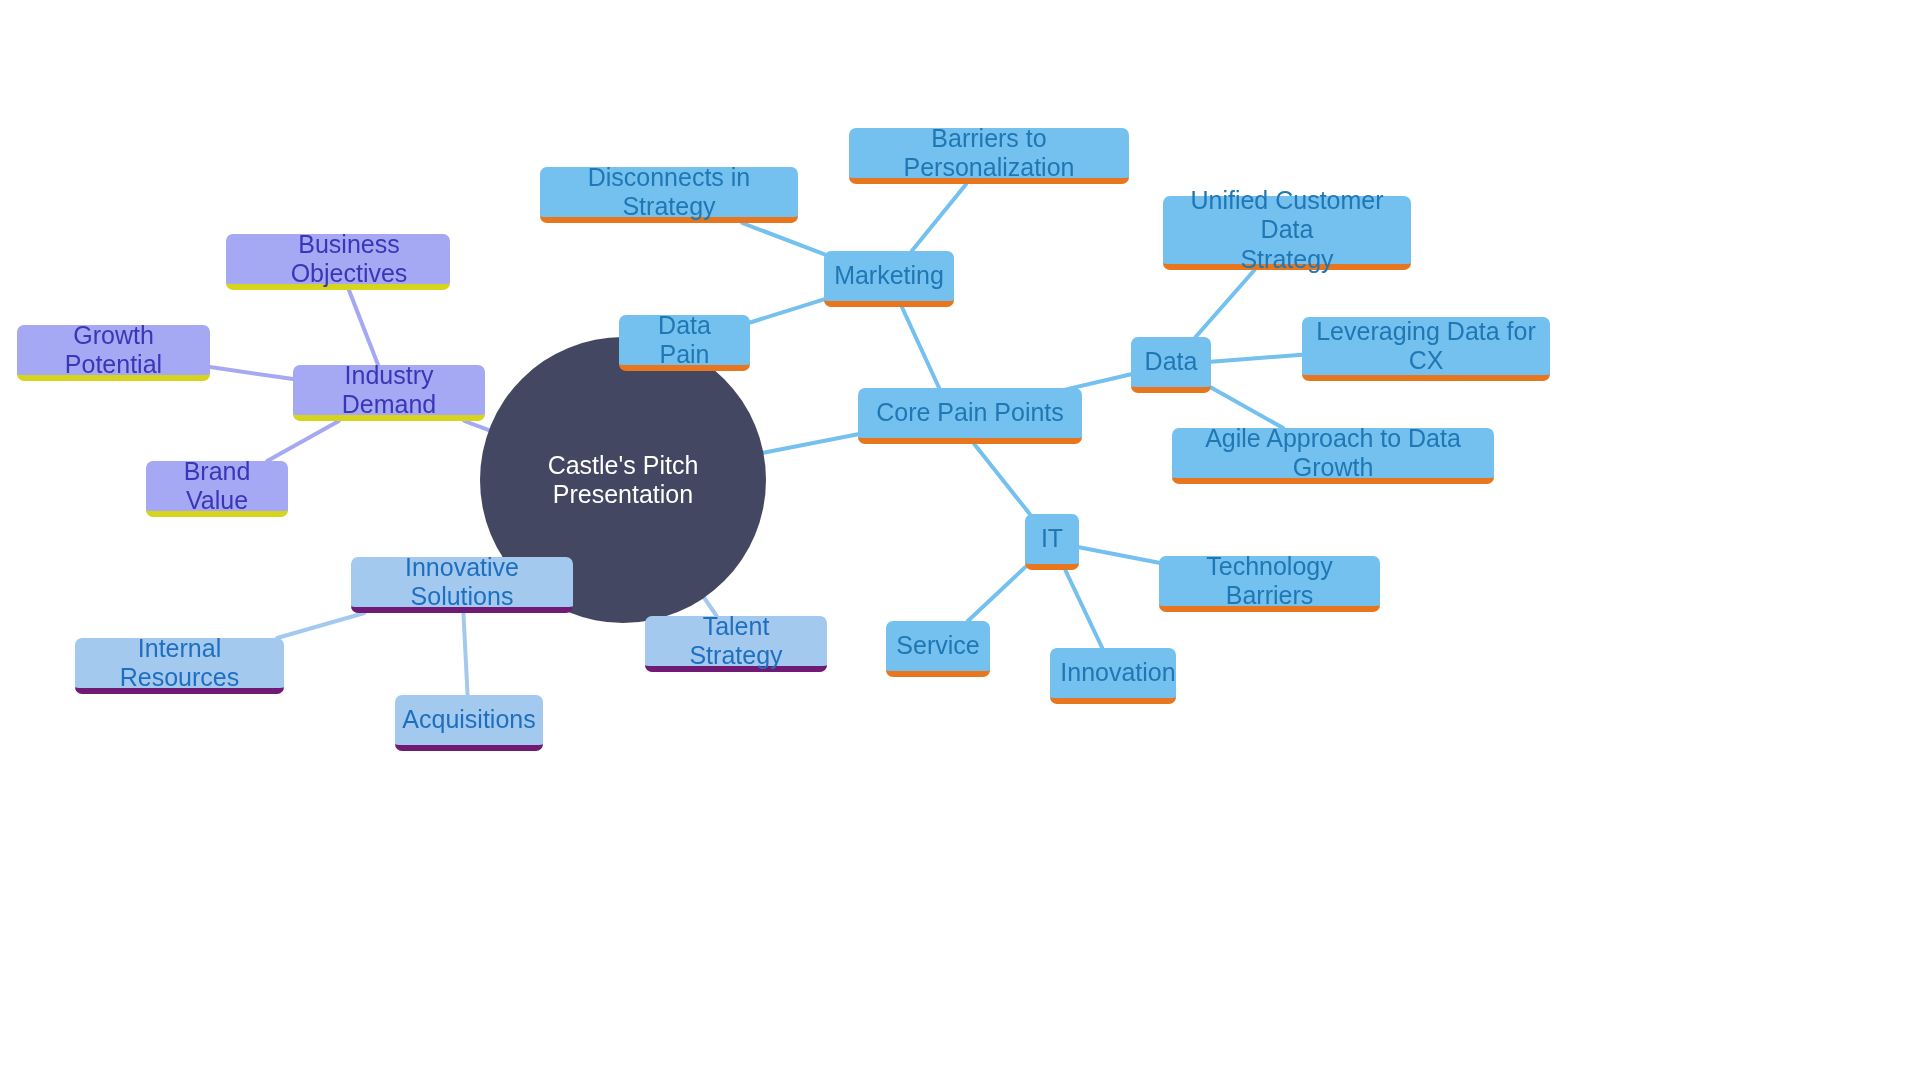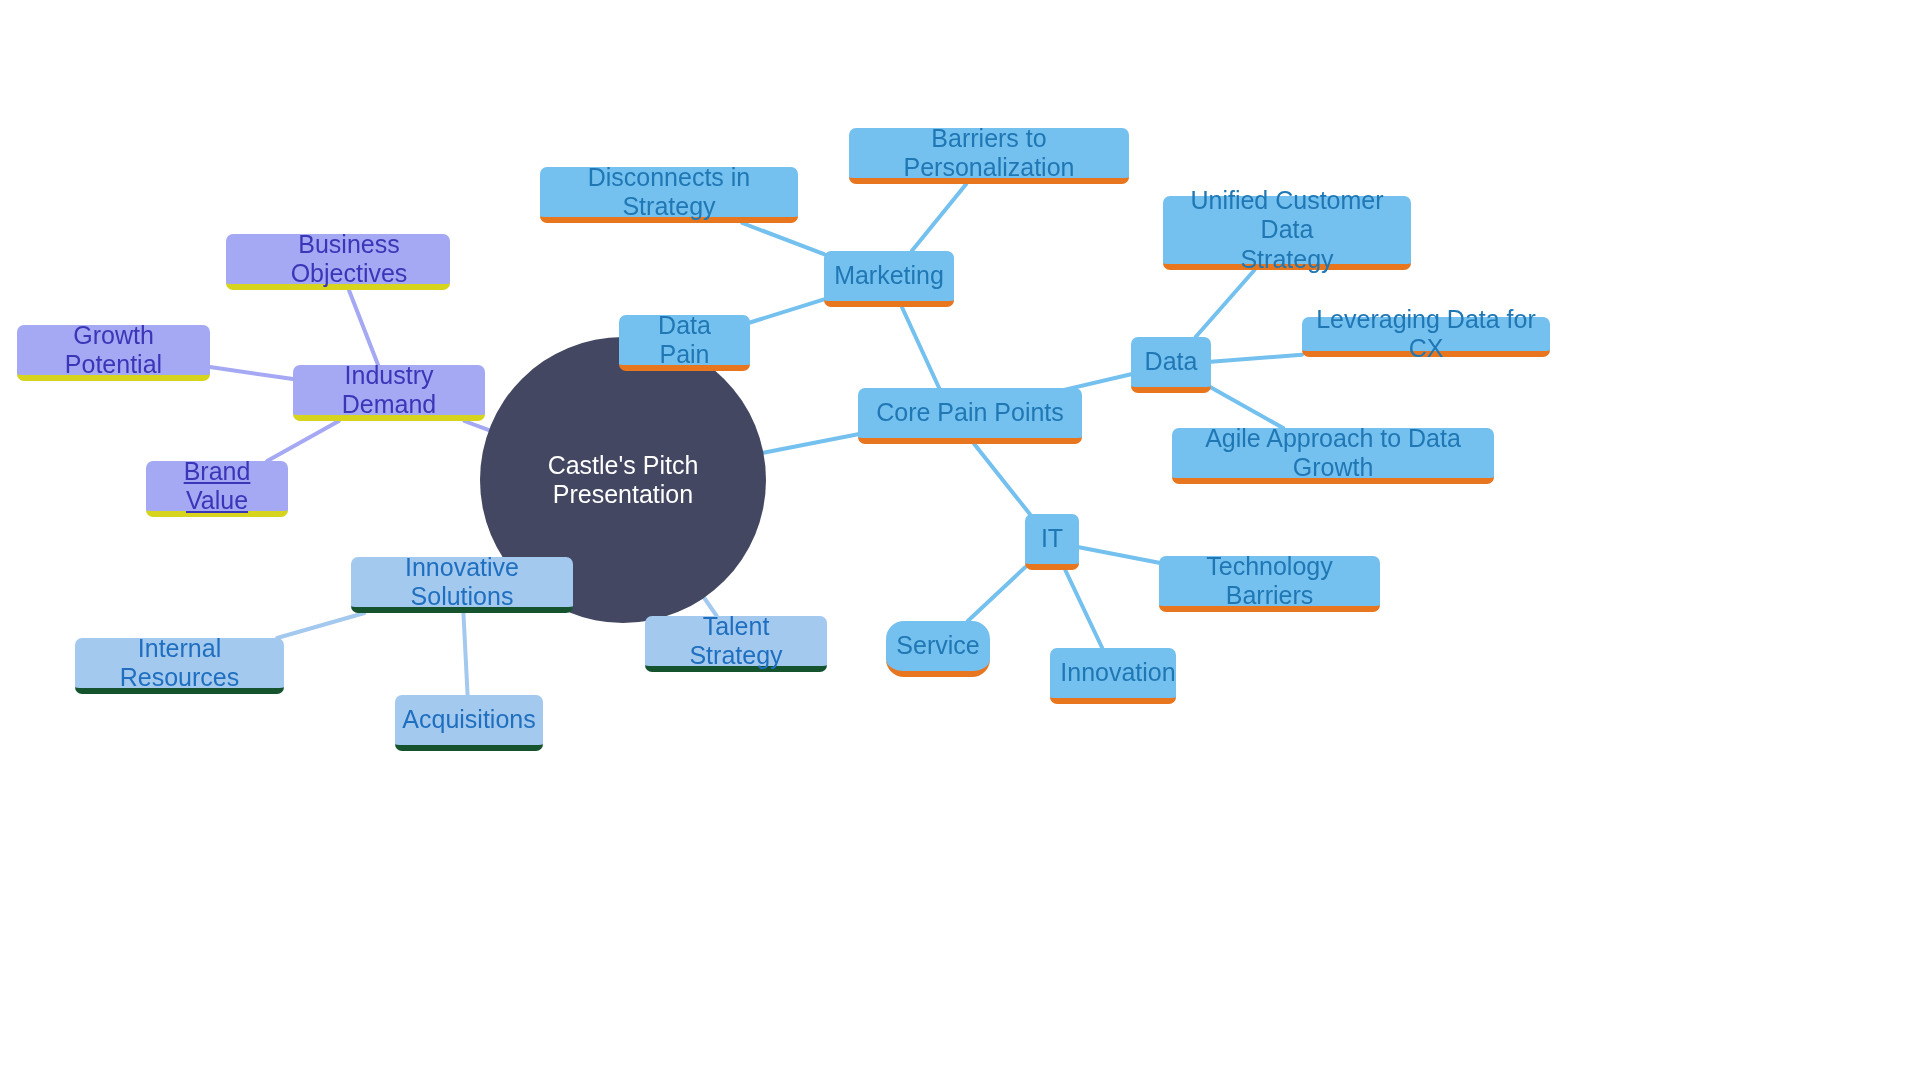--- a/index.html
+++ b/index.html
@@ -42,21 +42,21 @@
   }
   .node-blue {
     background: #74c0ef;
     color: #1f77b4;
     border-bottom: 6px solid #e8761f;
     font-size: 25px;
   }
   .node-lightblue {
     background: #a4c9ee;
     color: #1f6fc0;
-    border-bottom: 6px solid #14532d;
+    border-bottom: 6px solid #701a75;
     font-size: 25px;
   }
   .node-purple {
     background: #a5a8f3;
     color: #3b35b8;
     border-bottom: 6px solid #d6d41c;
     font-size: 25px;
   }
   .node-center {
     background: #434761;
@@ -92,33 +92,33 @@
       <line x1="503.2216846520782" y1="558.1162926182099" x2="504.93333333333334" y2="557" stroke="#a4c9ee" stroke-width="4" stroke-linecap="round"></line>
       <line x1="364.34567901234567" y1="613" x2="277.15432098765433" y2="638" stroke="#a4c9ee" stroke-width="4" stroke-linecap="round"></line>
       <line x1="463.42028985507244" y1="613" x2="467.57971014492756" y2="695" stroke="#a4c9ee" stroke-width="4" stroke-linecap="round"></line>
       <line x1="704.1354691330699" y1="597.754132193128" x2="716.7073170731708" y2="616" stroke="#a4c9ee" stroke-width="4" stroke-linecap="round"></line>
     </svg>
   <div id="node-layer">
       <div class="node node-center" style="left: 480px; top: 337px; width: 286px; height: 286px;"><span>Castle's Pitch Presentation</span></div>
       <div class="node node-purple" style="left: 226px; top: 234px; width: 224px; height: 56px; padding-left: 36px;"><span>Business Objectives</span></div>
       <div class="node node-purple" style="left: 17px; top: 325px; width: 193px; height: 56px;"><span>Growth Potential</span></div>
       <div class="node node-purple" style="left: 293px; top: 365px; width: 192px; height: 56px;"><span>Industry Demand</span></div>
-      <div class="node node-purple" style="left: 146px; top: 461px; width: 142px; height: 56px; text-decoration: underline;"><span>Brand Value</span></div>
+      <div class="node node-purple" style="left: 146px; top: 461px; width: 142px; height: 56px;"><span>Brand Value</span></div>
       <div class="node node-blue" style="left: 540px; top: 167px; width: 258px; height: 56px;"><span>Disconnects in Strategy</span></div>
       <div class="node node-blue" style="left: 849px; top: 128px; width: 280px; height: 56px;"><span>Barriers to Personalization</span></div>
       <div class="node node-blue" style="left: 824px; top: 251px; width: 130px; height: 56px;"><span>Marketing</span></div>
       <div class="node node-blue" style="left: 619px; top: 315px; width: 131px; height: 56px;"><span>Data Pain</span></div>
       <div class="node node-blue" style="left: 1163px; top: 196px; width: 248px; height: 74px;"><span>Unified Customer Data
 Strategy</span></div>
-      <div class="node node-blue" style="left: 1302px; top: 317px; width: 248px; height: 40px;"><span>Leveraging Data for CX</span></div>
+      <div class="node node-blue" style="left: 1302px; top: 317px; width: 248px; height: 64px;"><span>Leveraging Data for CX</span></div>
       <div class="node node-blue" style="left: 1131px; top: 337px; width: 80px; height: 56px;"><span>Data</span></div>
       <div class="node node-blue" style="left: 858px; top: 388px; width: 224px; height: 56px;"><span>Core Pain Points</span></div>
       <div class="node node-blue" style="left: 1172px; top: 428px; width: 322px; height: 56px;"><span>Agile Approach to Data Growth</span></div>
       <div class="node node-blue" style="left: 1025px; top: 514px; width: 54px; height: 56px;"><span>IT</span></div>
       <div class="node node-blue" style="left: 1159px; top: 556px; width: 221px; height: 56px;"><span>Technology Barriers</span></div>
-      <div class="node node-blue" style="left: 886px; top: 621px; width: 104px; height: 56px; border-radius: 18px;"><span>Service</span></div>
+      <div class="node node-blue" style="left: 886px; top: 621px; width: 104px; height: 56px;"><span>Service</span></div>
       <div class="node node-blue" style="left: 1050px; top: 648px; width: 126px; height: 56px; padding-left: 24px;"><span>Innovation</span></div>
       <div class="node node-lightblue" style="left: 351px; top: 557px; width: 222px; height: 56px;"><span>Innovative Solutions</span></div>
       <div class="node node-lightblue" style="left: 645px; top: 616px; width: 182px; height: 56px;"><span>Talent Strategy</span></div>
       <div class="node node-lightblue" style="left: 75px; top: 638px; width: 209px; height: 56px;"><span>Internal Resources</span></div>
       <div class="node node-lightblue" style="left: 395px; top: 695px; width: 148px; height: 56px;"><span>Acquisitions</span></div>
     </div>
 </div>
 
 </body></html>

